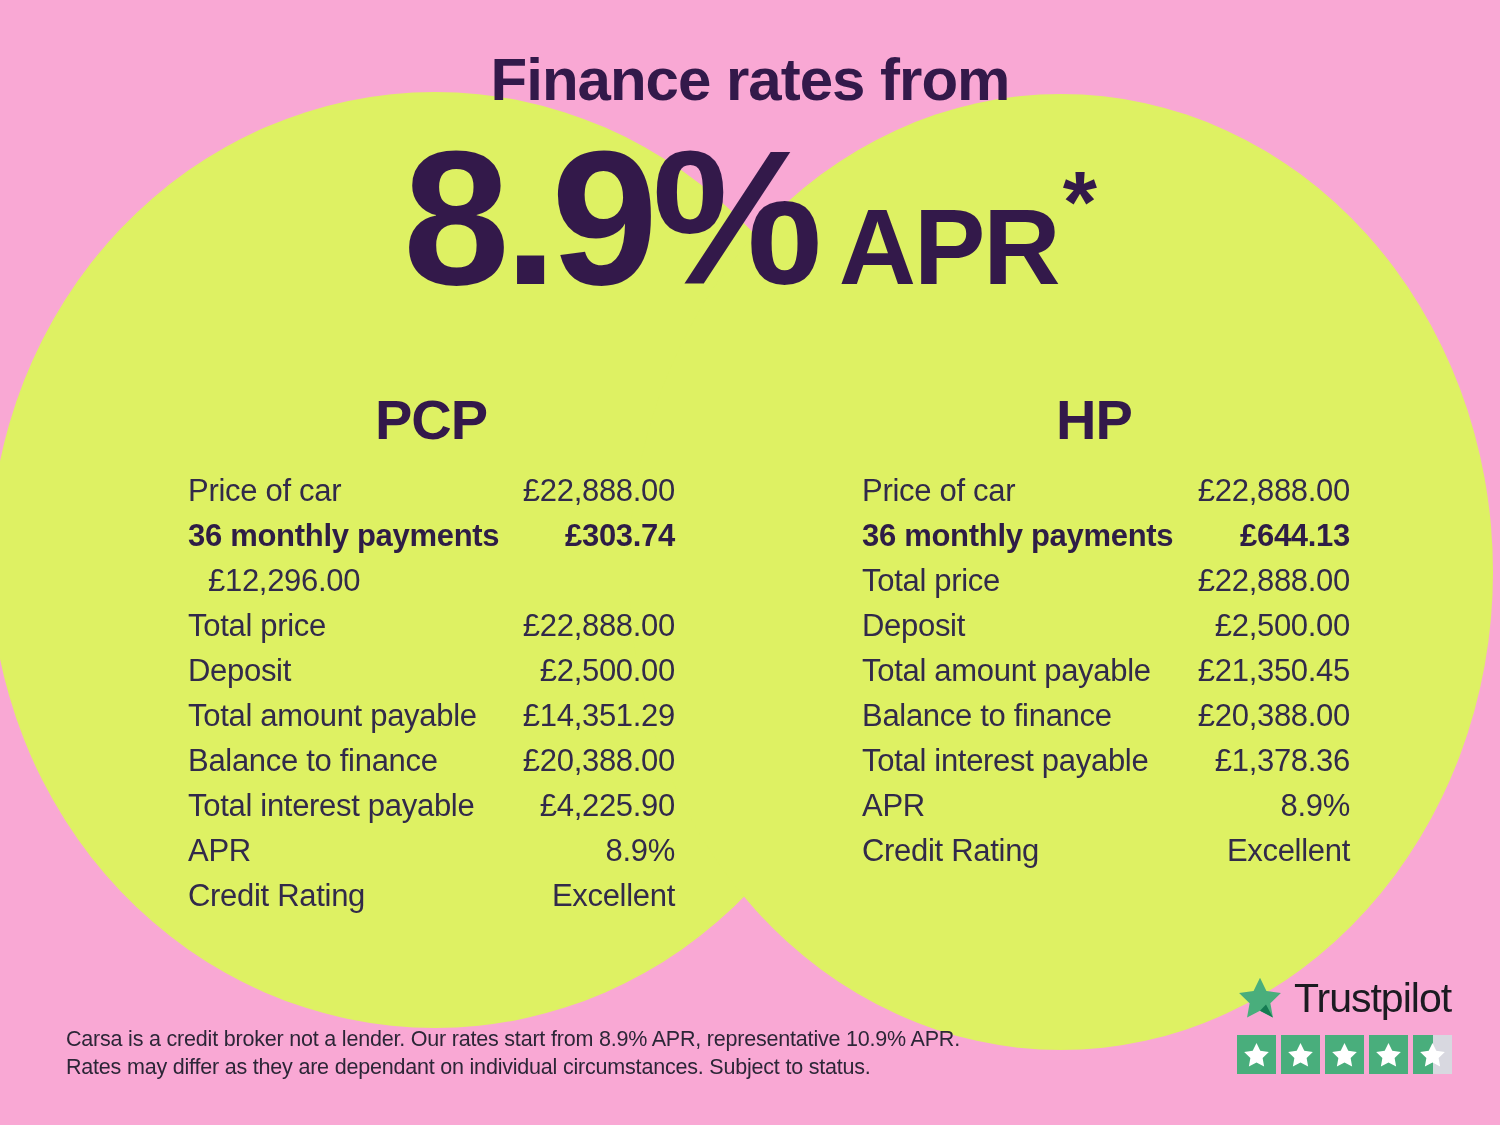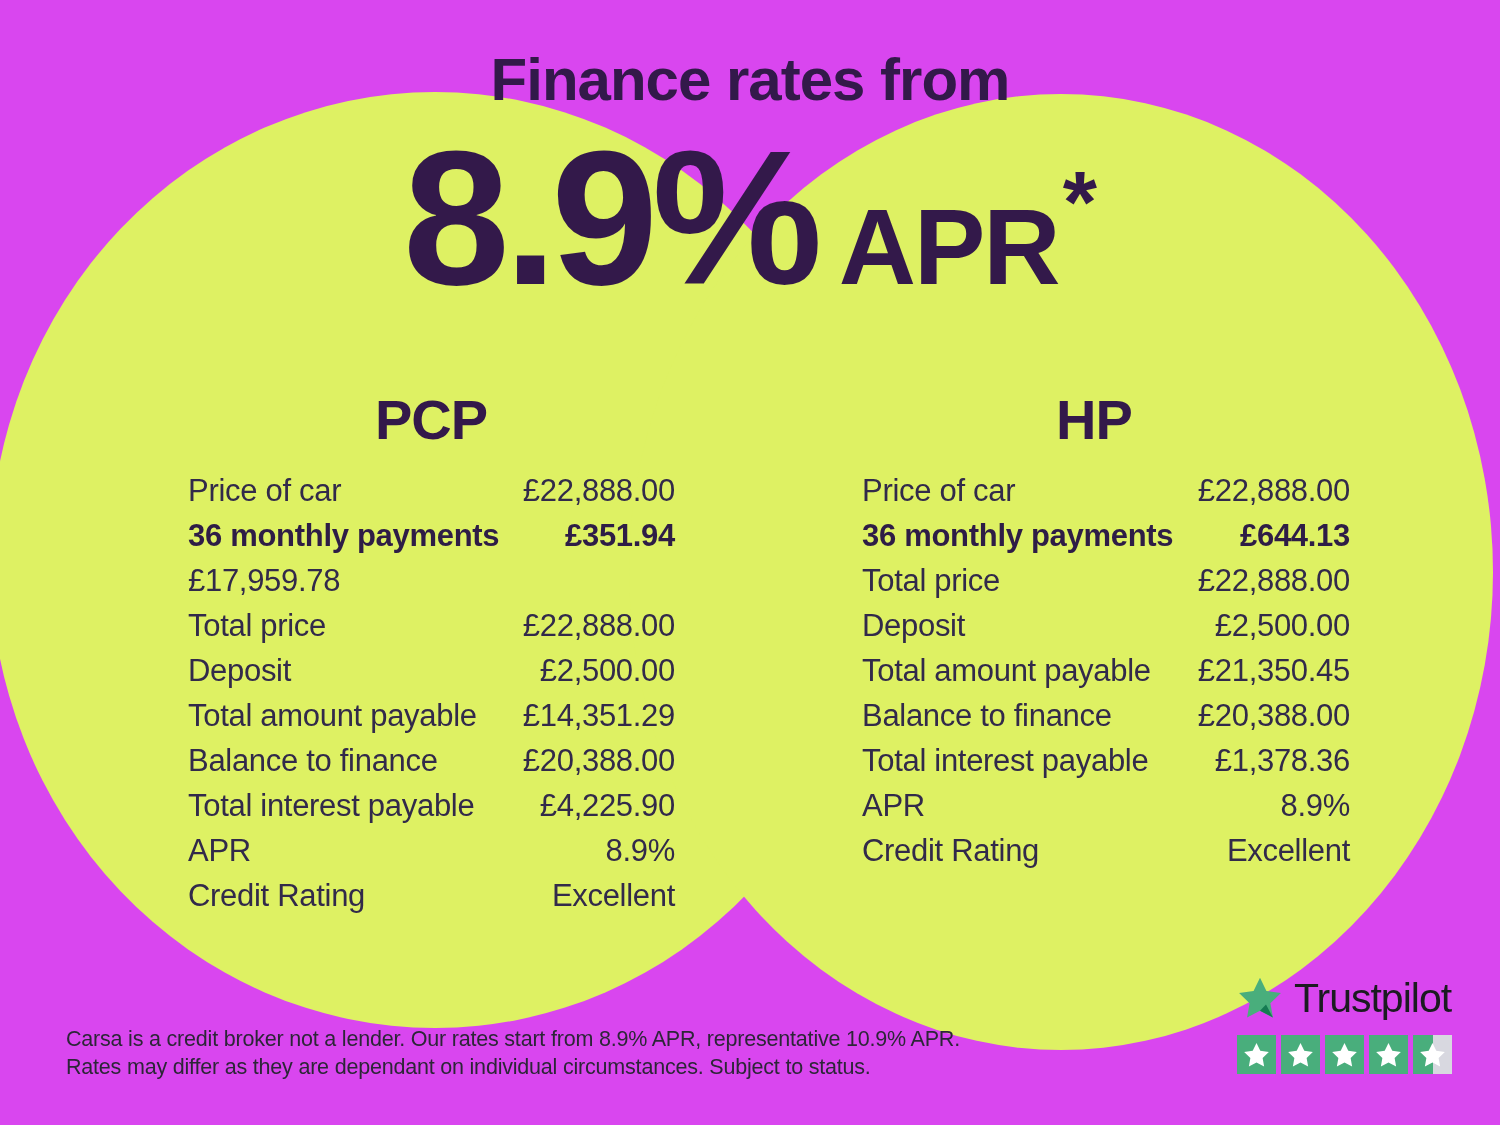--- a/index.html
+++ b/index.html
@@ -1,21 +1,21 @@
 <!DOCTYPE html>
 <html><head>
 <meta charset="utf-8">
 <style>
   * { margin:0; padding:0; box-sizing:border-box; }
   html,body { width:1500px; height:1125px; }
   body { font-family:"Liberation Sans", sans-serif; }
 
   .canvas {
     position:relative; width:1500px; height:1125px;
-    background:#d946ef; overflow:hidden;
+    background:#f9a8d4; overflow:hidden;
   }
   .bg-svg { position:absolute; inset:0; }
 
   .title {
     position:absolute; top:50px; left:0; width:100%;
     text-align:center; font-size:60px; font-weight:700;
     letter-spacing:-1px; color:#33194a; line-height:1;
   }
 
   .hero {
@@ -37,21 +37,21 @@
   .col-title.hp  { left:1094px; }
 
   .ftable { position:absolute; top:468px; }
   .ftable.pcp { left:188px; width:487px; }
   .ftable.hp  { left:862px; width:488px; }
   .frow {
     display:flex; justify-content:space-between; align-items:center;
     height:45px; font-size:31px; color:#322a4a; letter-spacing:-0.3px;
   }
   .frow .flabel { text-align:left; }
-  .frow .fvalue { text-align:right; }
+  .frow .fvalue { text-align:right;margin-left:20px; }
   .frow.bold { font-weight:700; color:#2e1d46; }
 
   .disclaimer {
     position:absolute; left:57px; top:1026px;
     font-size:21.5px; line-height:1.3; color:#2c2637; letter-spacing:-0.2px;margin-left:9px;
   }
 
   .tp-logo {
     position:absolute; left:1237px; top:976px;
     display:flex; align-items:center; gap:11px;
@@ -88,24 +88,24 @@
   <div class="col-title pcp">PCP</div>
   <div class="col-title hp">HP</div>
 
   <div class="ftable pcp">
       <div class="frow">
         <span class="flabel">Price of car</span>
         <span class="fvalue">£22,888.00</span>
       </div>
       <div class="frow bold">
         <span class="flabel">36 monthly payments</span>
-        <span class="fvalue">£351.94</span>
-      </div>
-      <div class="frow">
-        <span class="fvalue">£17,959.78</span>
+        <span class="fvalue">£303.74</span>
+      </div>
+      <div class="frow">
+        <span class="fvalue">£12,296.00</span>
       </div>
       <div class="frow">
         <span class="flabel">Total price</span>
         <span class="fvalue">£22,888.00</span>
       </div>
       <div class="frow">
         <span class="flabel">Deposit</span>
         <span class="fvalue">£2,500.00</span>
       </div>
       <div class="frow">

